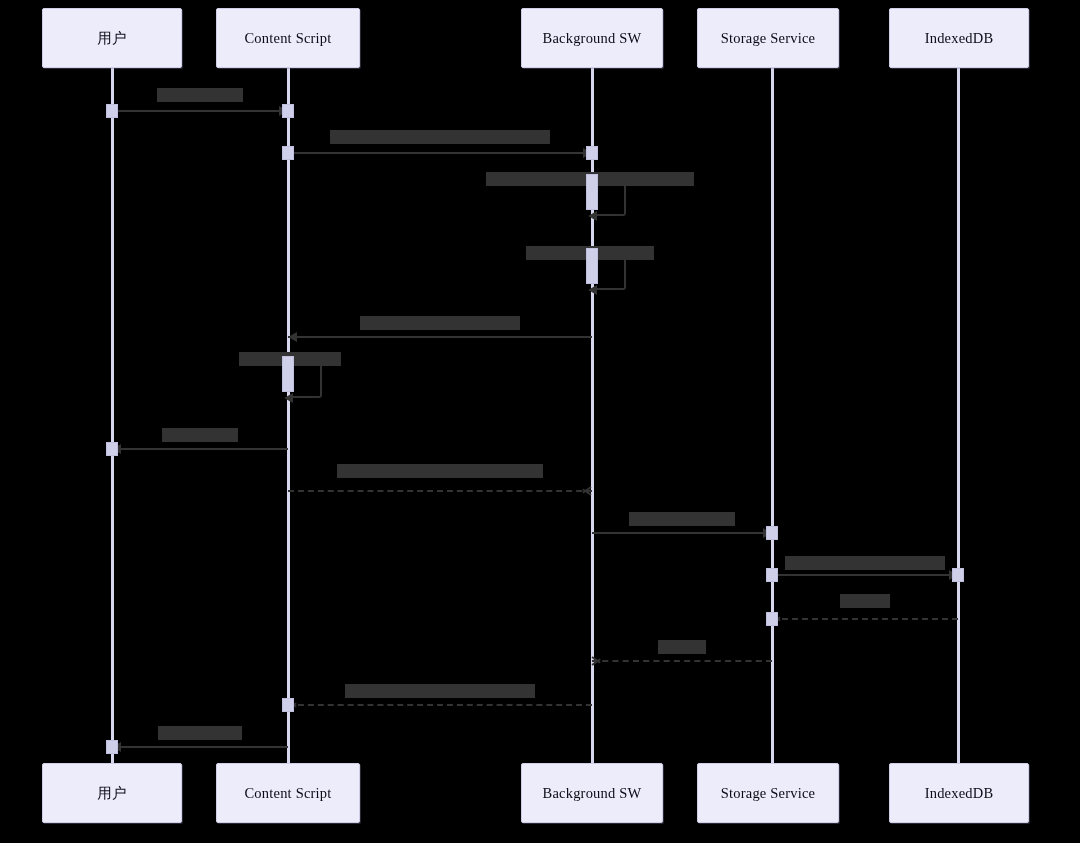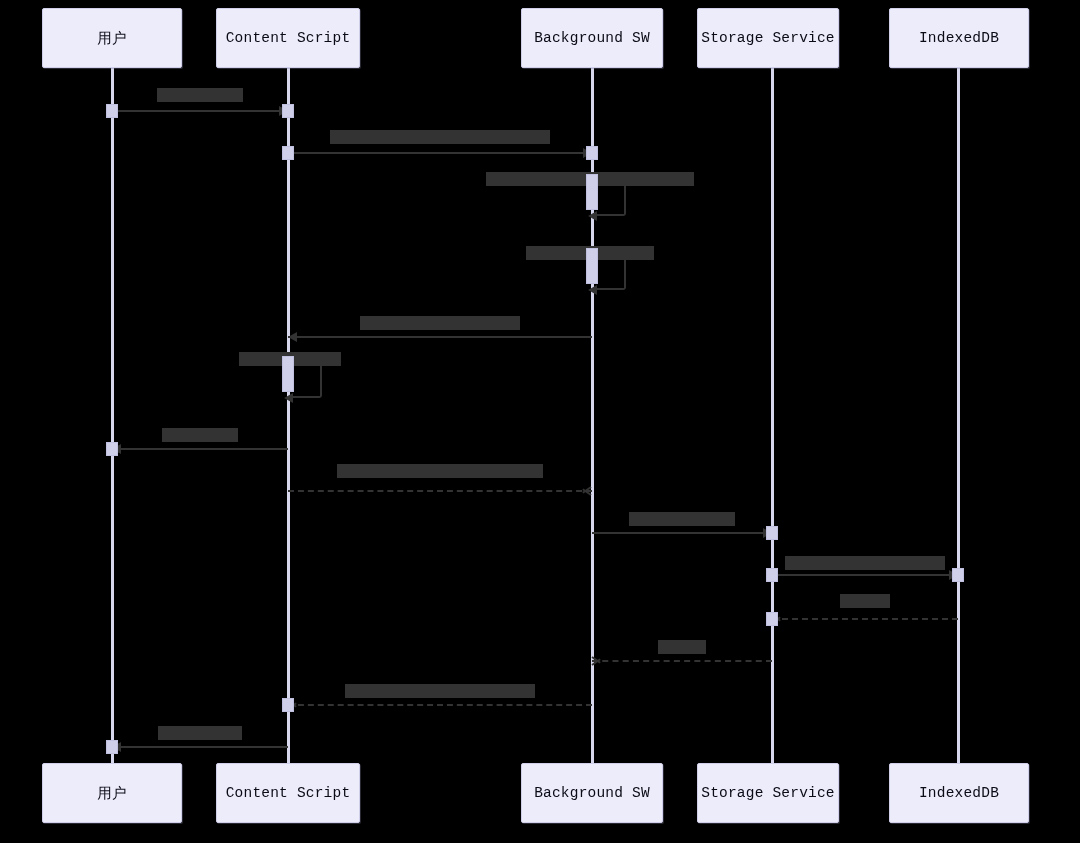--- a/index.html
+++ b/index.html
@@ -1,18 +1,18 @@
 <!DOCTYPE html>
 <html><head>
 <meta charset="utf-8">
 <style>
   html,body{margin:0;padding:0;background:#000;}
   #stage{
     position:relative;width:1080px;height:843px;background:#000;overflow:hidden;
-    font-family:Liberation Mono, monospace;
+    font-family:Liberation Serif, serif;
   }
   
   .actor{
     position:absolute;box-sizing:border-box;
     background:#ECECFB;border:1px solid #CFCFEA;border-radius:2px;
     display:flex;align-items:center;justify-content:center;
     color:#0b0b16;font-size:14.5px;letter-spacing:.2px;
     box-shadow:1px 1px 0 rgba(120,120,150,.35);
     white-space:nowrap;
   }

